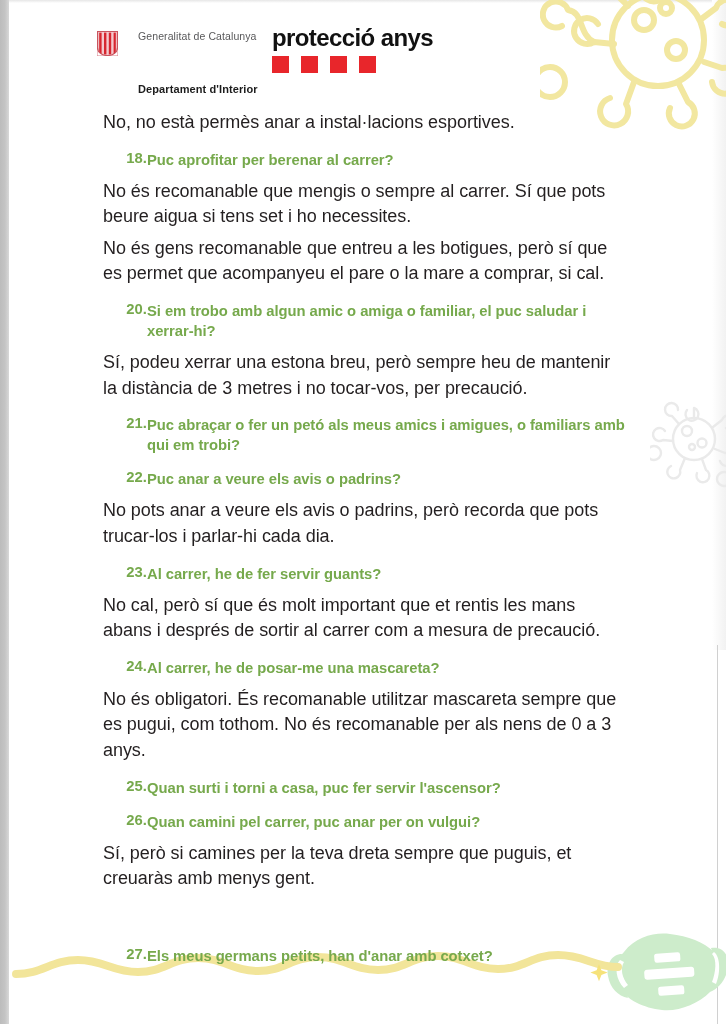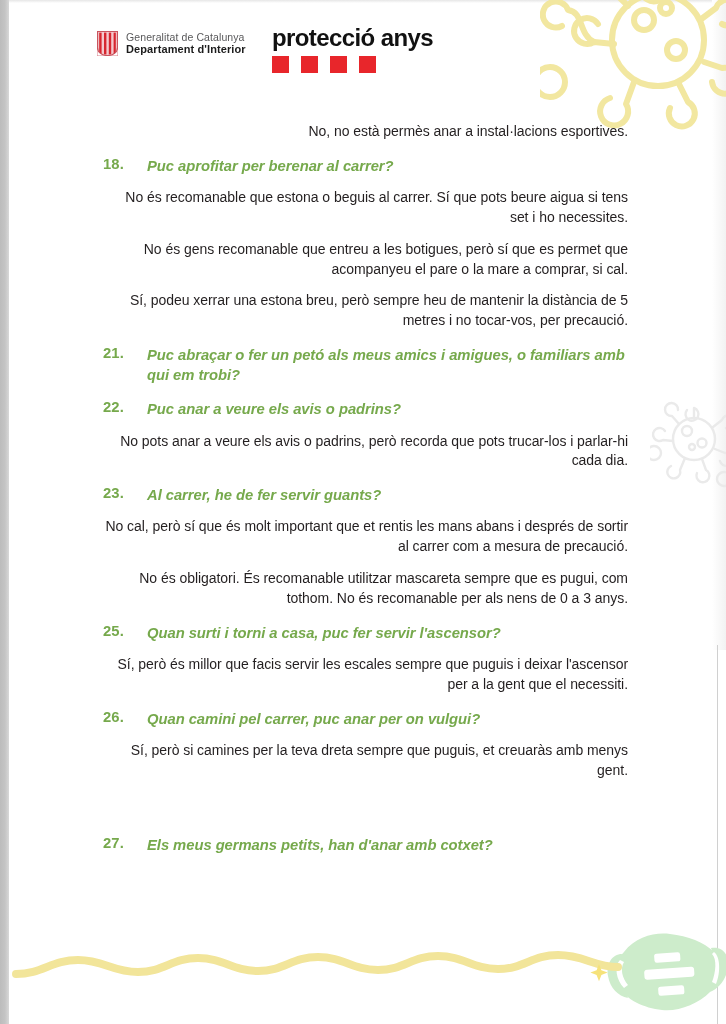--- a/index.html
+++ b/index.html
@@ -60,22 +60,22 @@
   .header {
     position: absolute;
     left: 0; top: 22px;
     width: 726px;
     height: 56px;
   }
   .logo-gencat {
     position: absolute;
     left: 97px; top: 9px;
     display: flex;
-    align-items: flex-end;
-    gap: 8px;
+    align-items: flex-start;
+    gap: 20px;
   }
   .gencat-mark {
     width: 21px; height: 25px;
     flex: 0 0 auto;
   }
   .gencat-text {
     display: flex;
     flex-direction: column;
     line-height: 1.14;
   }
@@ -84,20 +84,21 @@
     color: #58585a;
     letter-spacing: 0.1px;
     white-space: nowrap;
   }
   .gencat-line2 {
     font-size: 11px;
     font-weight: bold;
     color: #1c1c1c;
     letter-spacing: 0.1px;
     white-space: nowrap;
+    margin-top: 40px;
   }
   .logo-proteccio {
     position: absolute;
     left: 272px; top: 4px;
   }
   .proteccio-word {
     font-size: 24px;
     font-weight: bold;
     color: #111111;
     letter-spacing: -0.6px;
@@ -113,49 +114,48 @@
     width: 17px; height: 17px;
   }
 
   
   .content {
     position: absolute;
     left: 103px; top: 110px;
     width: 525px;
   }
   .answer {
-    font-size: 14px;
+    font-size: 18px;
     line-height: 1.42;
     color: #231f20;
-    margin: 12px 0 6px 0;
+    margin: 0 0 6px 0;
     letter-spacing: -0.05px;
-    text-align: right;
   }
   .qa-block { margin-bottom: 0; }
   .question {
     display: flex;
     align-items: flex-start;
     margin: 14px 0 9px 0;
   }
   .q-num {
     flex: 0 0 auto;
     width: 44px;
     font-size: 14.8px;
     font-weight: bold;
     color: #76a94c;
     letter-spacing: 0.1px;
+    text-align: right;
   }
   .q-text {
     flex: 1 1 auto;
     font-size: 14.8px;
     font-weight: bold;
     color: #76a94c;
     line-height: 1.36;
     letter-spacing: -0.05px;
-    font-style: italic;
   }
   .spacer-gap { height: 34px; }
 </style>
 </head>
 <body>
 
 <div class="page">
 
   <div class="edge-left"></div>
   <div class="edge-top-shadow"></div>
@@ -258,27 +258,31 @@
   <div class="content">
 
     <p class="answer">No, no està permès anar a instal·lacions esportives.</p>
 
     <div id="faq-list">
         <div class="qa-block">
           <div class="question">
             <span class="q-num">18.</span>
             <span class="q-text">Puc aprofitar per berenar al carrer?</span>
           </div>
-          <p class="answer">No és recomanable que estona o beguis al carrer. Sí que pots beure aigua si tens set i ho necessites.</p>
+          <p class="answer">No és recomanable que mengis o sempre al carrer. Sí que pots beure aigua si tens set i ho necessites.</p>
         </div>
         <div class="qa-block">
           <p class="answer">No és gens recomanable que entreu a les botigues, però sí que es permet que acompanyeu el pare o la mare a comprar, si cal.</p>
         </div>
         <div class="qa-block">
-          <p class="answer">Sí, podeu xerrar una estona breu, però sempre heu de mantenir la distància de 5 metres i no tocar-vos, per precaució.</p>
+          <div class="question">
+            <span class="q-num">20.</span>
+            <span class="q-text">Si em trobo amb algun amic o amiga o familiar, el puc saludar i xerrar-hi?</span>
+          </div>
+          <p class="answer">Sí, podeu xerrar una estona breu, però sempre heu de mantenir la distància de 3 metres i no tocar-vos, per precaució.</p>
         </div>
         <div class="qa-block">
           <div class="question">
             <span class="q-num">21.</span>
             <span class="q-text">Puc abraçar o fer un petó als meus amics i amigues, o familiars amb qui em trobi?</span>
           </div>
         </div>
         <div class="qa-block">
           <div class="question">
             <span class="q-num">22.</span>
@@ -287,28 +291,31 @@
           <p class="answer">No pots anar a veure els avis o padrins, però recorda que pots trucar-los i parlar-hi cada dia.</p>
         </div>
         <div class="qa-block">
           <div class="question">
             <span class="q-num">23.</span>
             <span class="q-text">Al carrer, he de fer servir guants?</span>
           </div>
           <p class="answer">No cal, però sí que és molt important que et rentis les mans abans i després de sortir al carrer com a mesura de precaució.</p>
         </div>
         <div class="qa-block">
+          <div class="question">
+            <span class="q-num">24.</span>
+            <span class="q-text">Al carrer, he de posar-me una mascareta?</span>
+          </div>
           <p class="answer">No és obligatori. És recomanable utilitzar mascareta sempre que es pugui, com tothom. No és recomanable per als nens de 0 a 3 anys.</p>
         </div>
         <div class="qa-block">
           <div class="question">
             <span class="q-num">25.</span>
             <span class="q-text">Quan surti i torni a casa, puc fer servir l'ascensor?</span>
           </div>
-          <p class="answer">Sí, però és millor que facis servir les escales sempre que puguis i deixar l'ascensor per a la gent que el necessiti.</p>
         </div>
         <div class="qa-block">
           <div class="question">
             <span class="q-num">26.</span>
             <span class="q-text">Quan camini pel carrer, puc anar per on vulgui?</span>
           </div>
           <p class="answer">Sí, però si camines per la teva dreta sempre que puguis, et creuaràs amb menys gent.</p>
         </div>
         <div class="spacer-gap"></div>
         <div class="qa-block">

